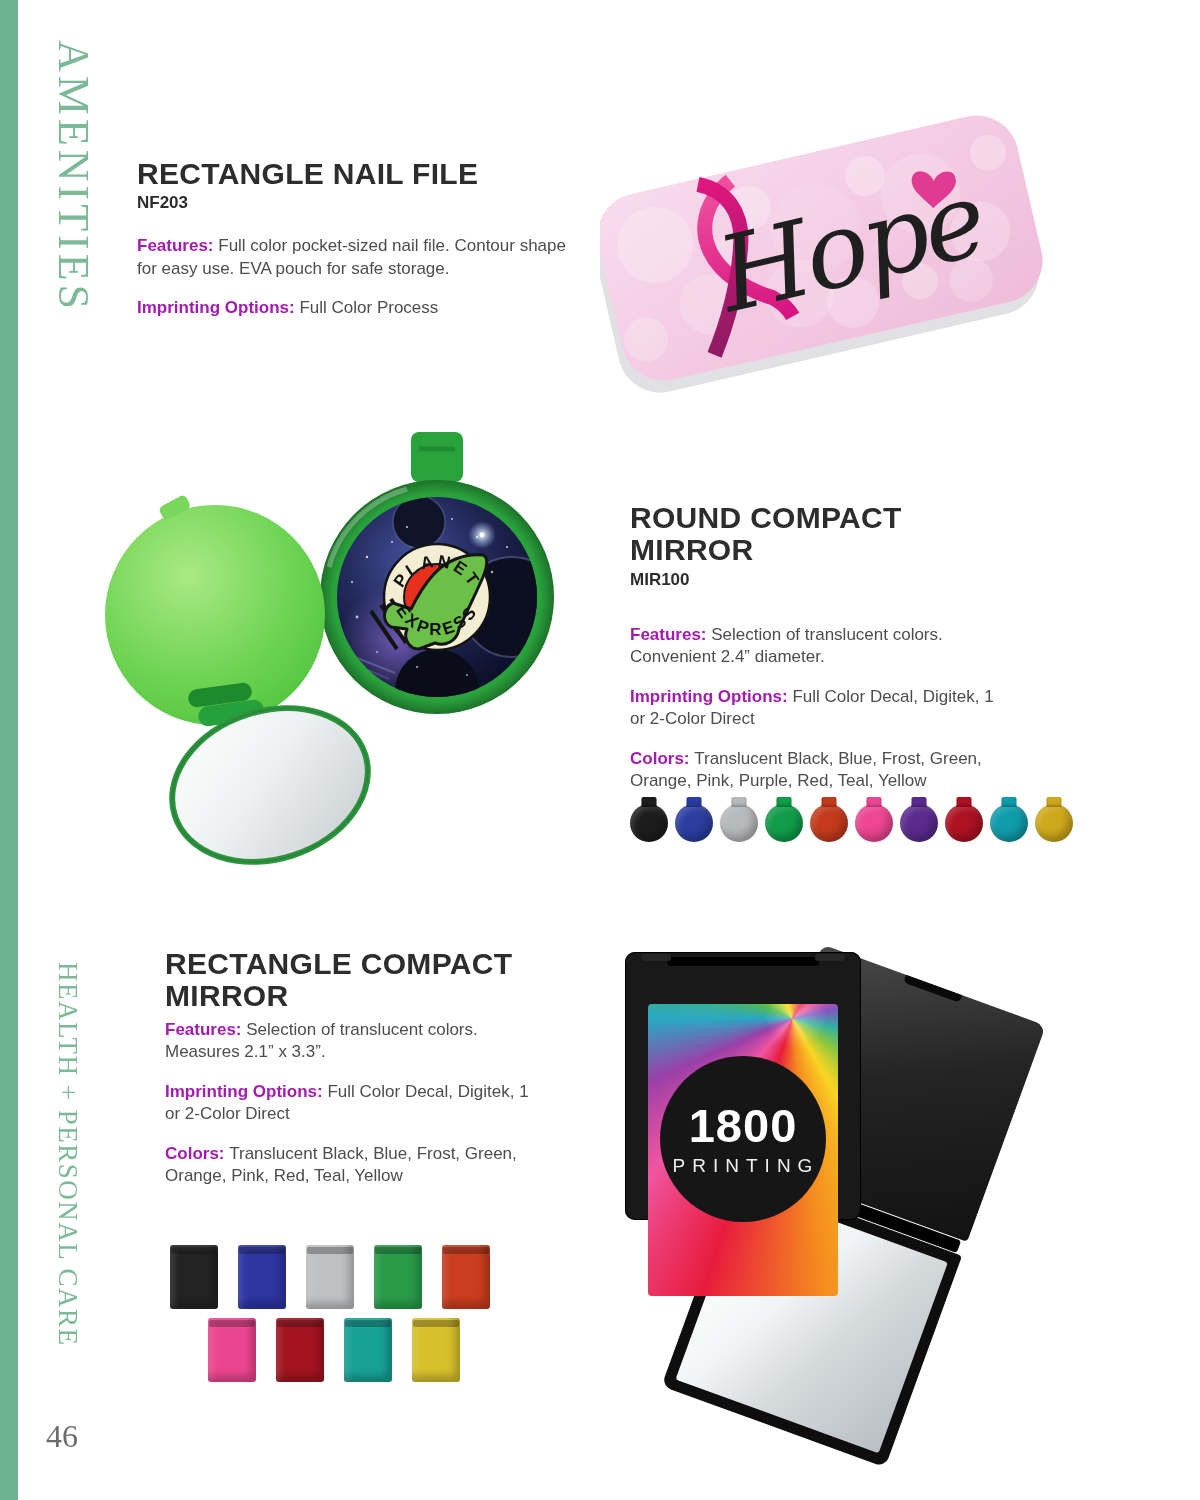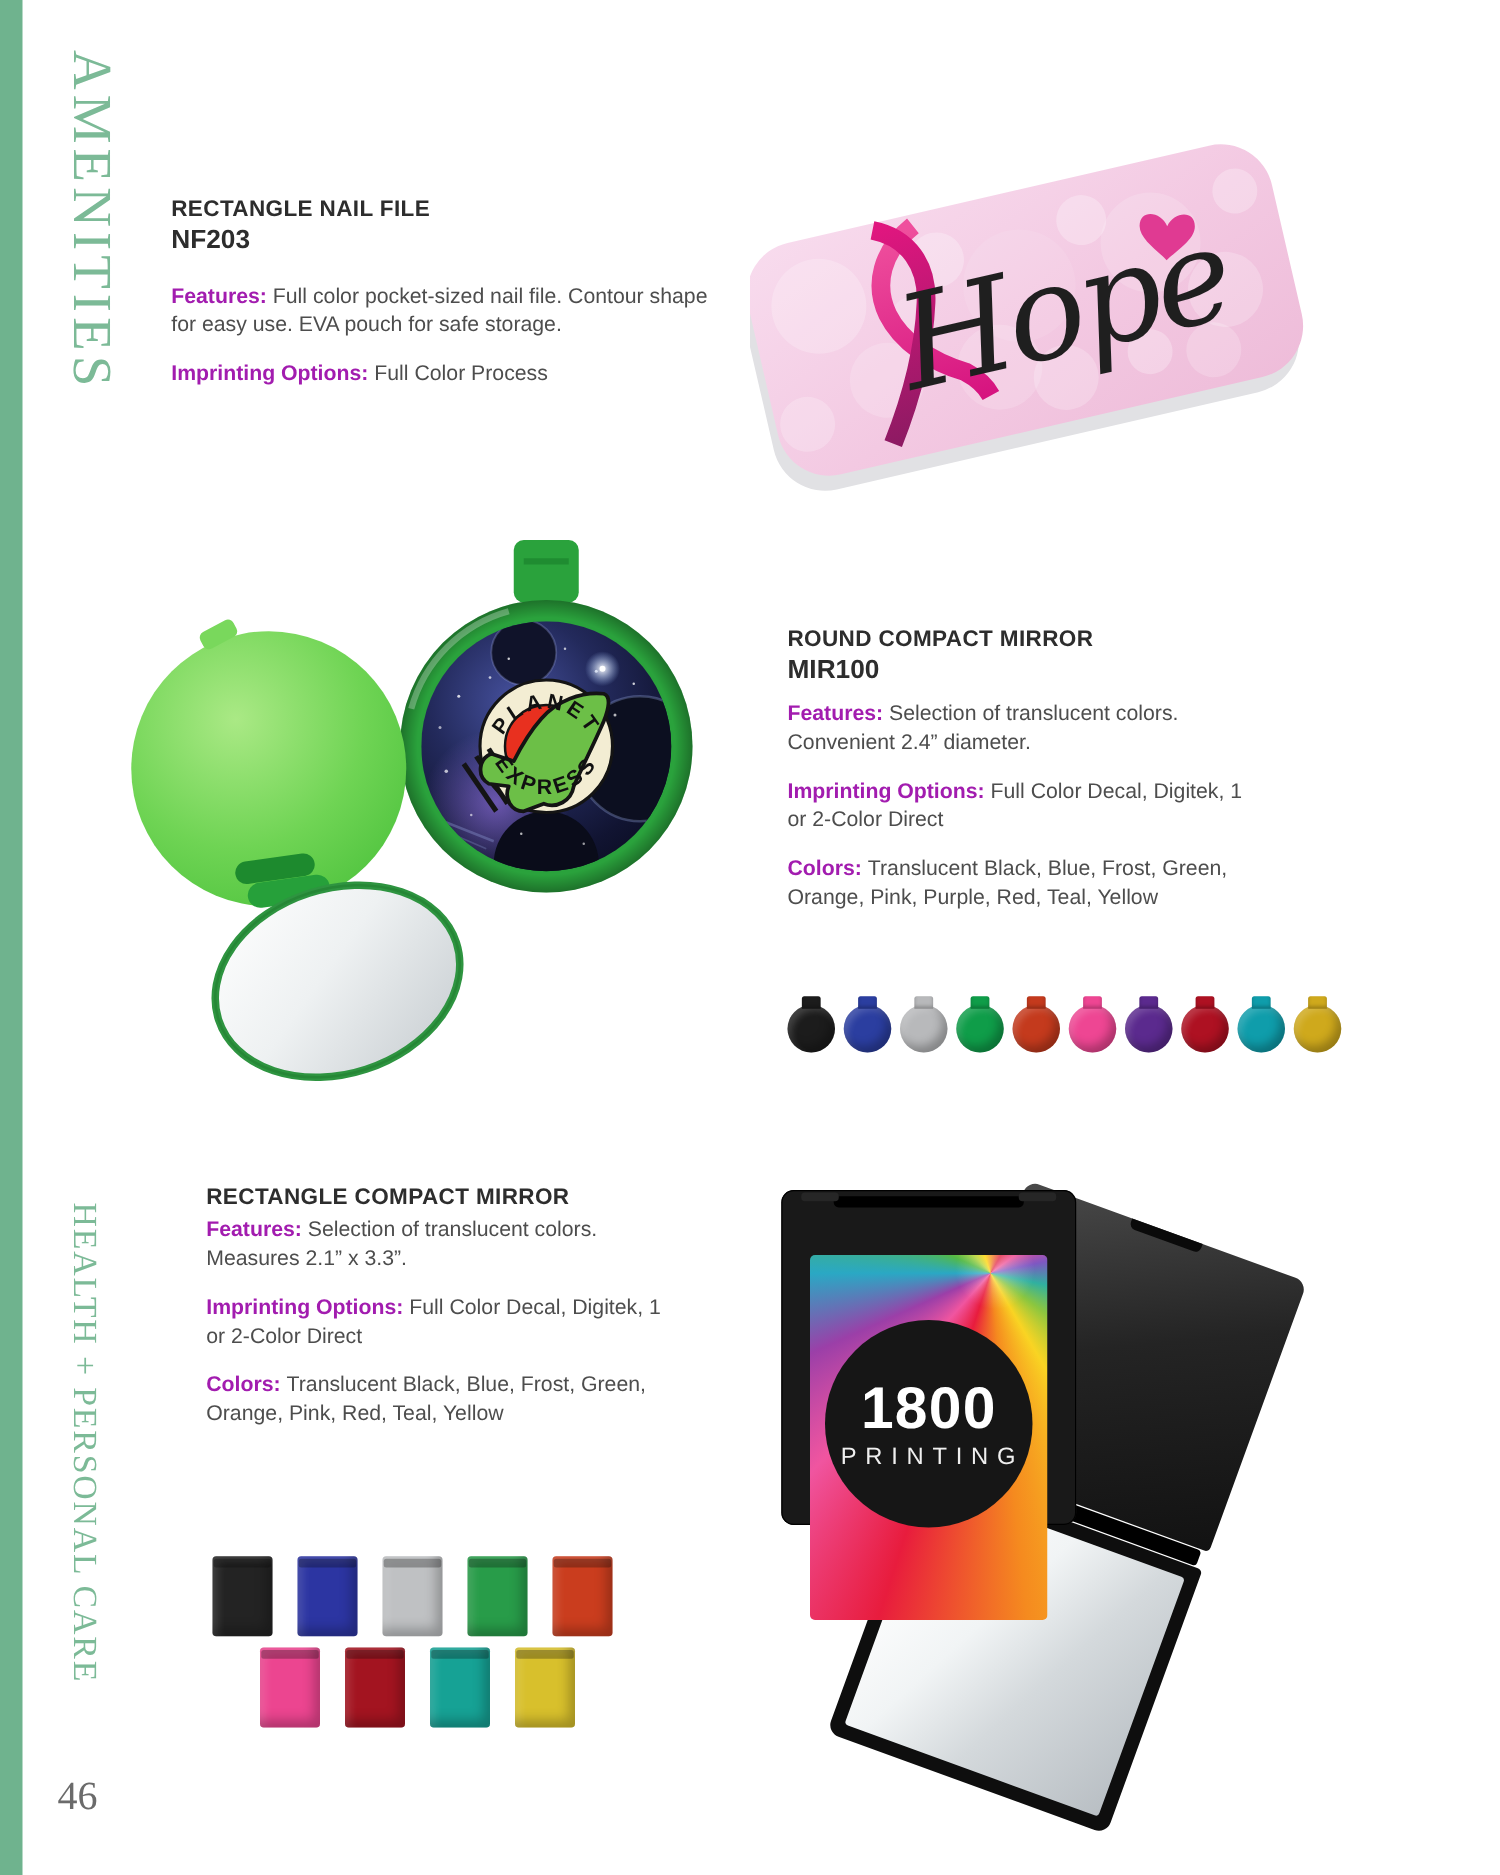--- a/index.html
+++ b/index.html
@@ -11,22 +11,22 @@
 
   .vert-label {
     position:absolute; writing-mode:vertical-rl; text-orientation:mixed;
     font-family:"Liberation Serif", serif; color:#7cba97; white-space:nowrap;
   }
   .vert-top { left:48px; top:40px; font-size:44px; letter-spacing:4px; }
   .vert-bottom { left:52px; top:962px; font-size:27px; letter-spacing:1.5px; }
   .page-num { position:absolute; left:46px; top:1418px; font-family:"Liberation Serif", serif; font-size:32px; color:#6b6b6b; }
 
   .p-block { position:absolute; }
-  .p-title { margin:0; font-weight:700; font-size:18px; line-height:1.08; color:#2d2d2d; letter-spacing:.3px; }
-  .p-sku   { margin:3px 0 0; font-weight:700; font-size:21px; color:#2d2d2d; }
+  .p-title { margin:0; font-weight:700; font-size:30px; line-height:1.08; color:#2d2d2d; letter-spacing:.3px; }
+  .p-sku   { margin:3px 0 0; font-weight:700; font-size:17px; color:#2d2d2d; }
   .p-para  { margin:17px 0 0; font-size:17px; line-height:1.32; color:#4d4d4d; }
   .p-para b{ color:#a21caf; }
 
   
   .swatch-row-round { position:absolute; left:630px; top:796px; display:flex; gap:7px; }
   .sw-round {
     position:relative; width:38px; height:38px; border-radius:50%; margin-top:8px;
     box-shadow: inset -4px -5px 8px rgba(0,0,0,.28), inset 3px 4px 6px rgba(255,255,255,.18);
   }
   .sw-round::before {
@@ -149,21 +149,21 @@
         <path d="M -4,-80 C 22,-66 30,-40 20,-12 C 8,22 -14,58 -38,88" fill="none" stroke="url(#ribGradB)" stroke-width="15"></path>
       </g>
       <text class="script-word" x="30" y="42" font-size="104" letter-spacing="-4" text-anchor="middle" fill="#1f1f1f">Hope</text>
       <path transform="translate(128,-48) rotate(14) scale(1.7)" d="M 0,5 C -3,-2 -13,-3 -13,5 C -13,11 -5,16 0,21 C 5,16 13,11 13,5 C 13,-3 3,-2 0,5 Z" fill="#e03a92"></path>
     </g>
   </svg>
 
   <div class="p-block" style="left:630px; top:502px; width:368px;">
     <h2 class="p-title">ROUND COMPACT MIRROR</h2>
     <div class="p-sku">MIR100</div>
-    <p class="p-para" style="margin-top:12px;"><b>Features: </b><span>Selection of translucent colors. Convenient 2.4” diameter.</span></p>
+    <p class="p-para" style="margin-top:34px;"><b>Features: </b><span>Selection of translucent colors. Convenient 2.4” diameter.</span></p>
     <p class="p-para"><b>Imprinting Options: </b><span>Full Color Decal, Digitek, 1 or 2-Color Direct</span></p>
     <p class="p-para"><b>Colors: </b><span>Translucent Black, Blue, Frost, Green, Orange, Pink, Purple, Red, Teal, Yellow</span></p>
   </div>
 
   <div class="swatch-row-round">
       <div class="sw-round" style="background-color: rgb(28, 28, 28);"></div>
       <div class="sw-round" style="background-color: rgb(43, 62, 160);"></div>
       <div class="sw-round" style="background-color: rgb(184, 185, 187);"></div>
       <div class="sw-round" style="background-color: rgb(15, 157, 73);"></div>
       <div class="sw-round" style="background-color: rgb(196, 58, 29);"></div>

